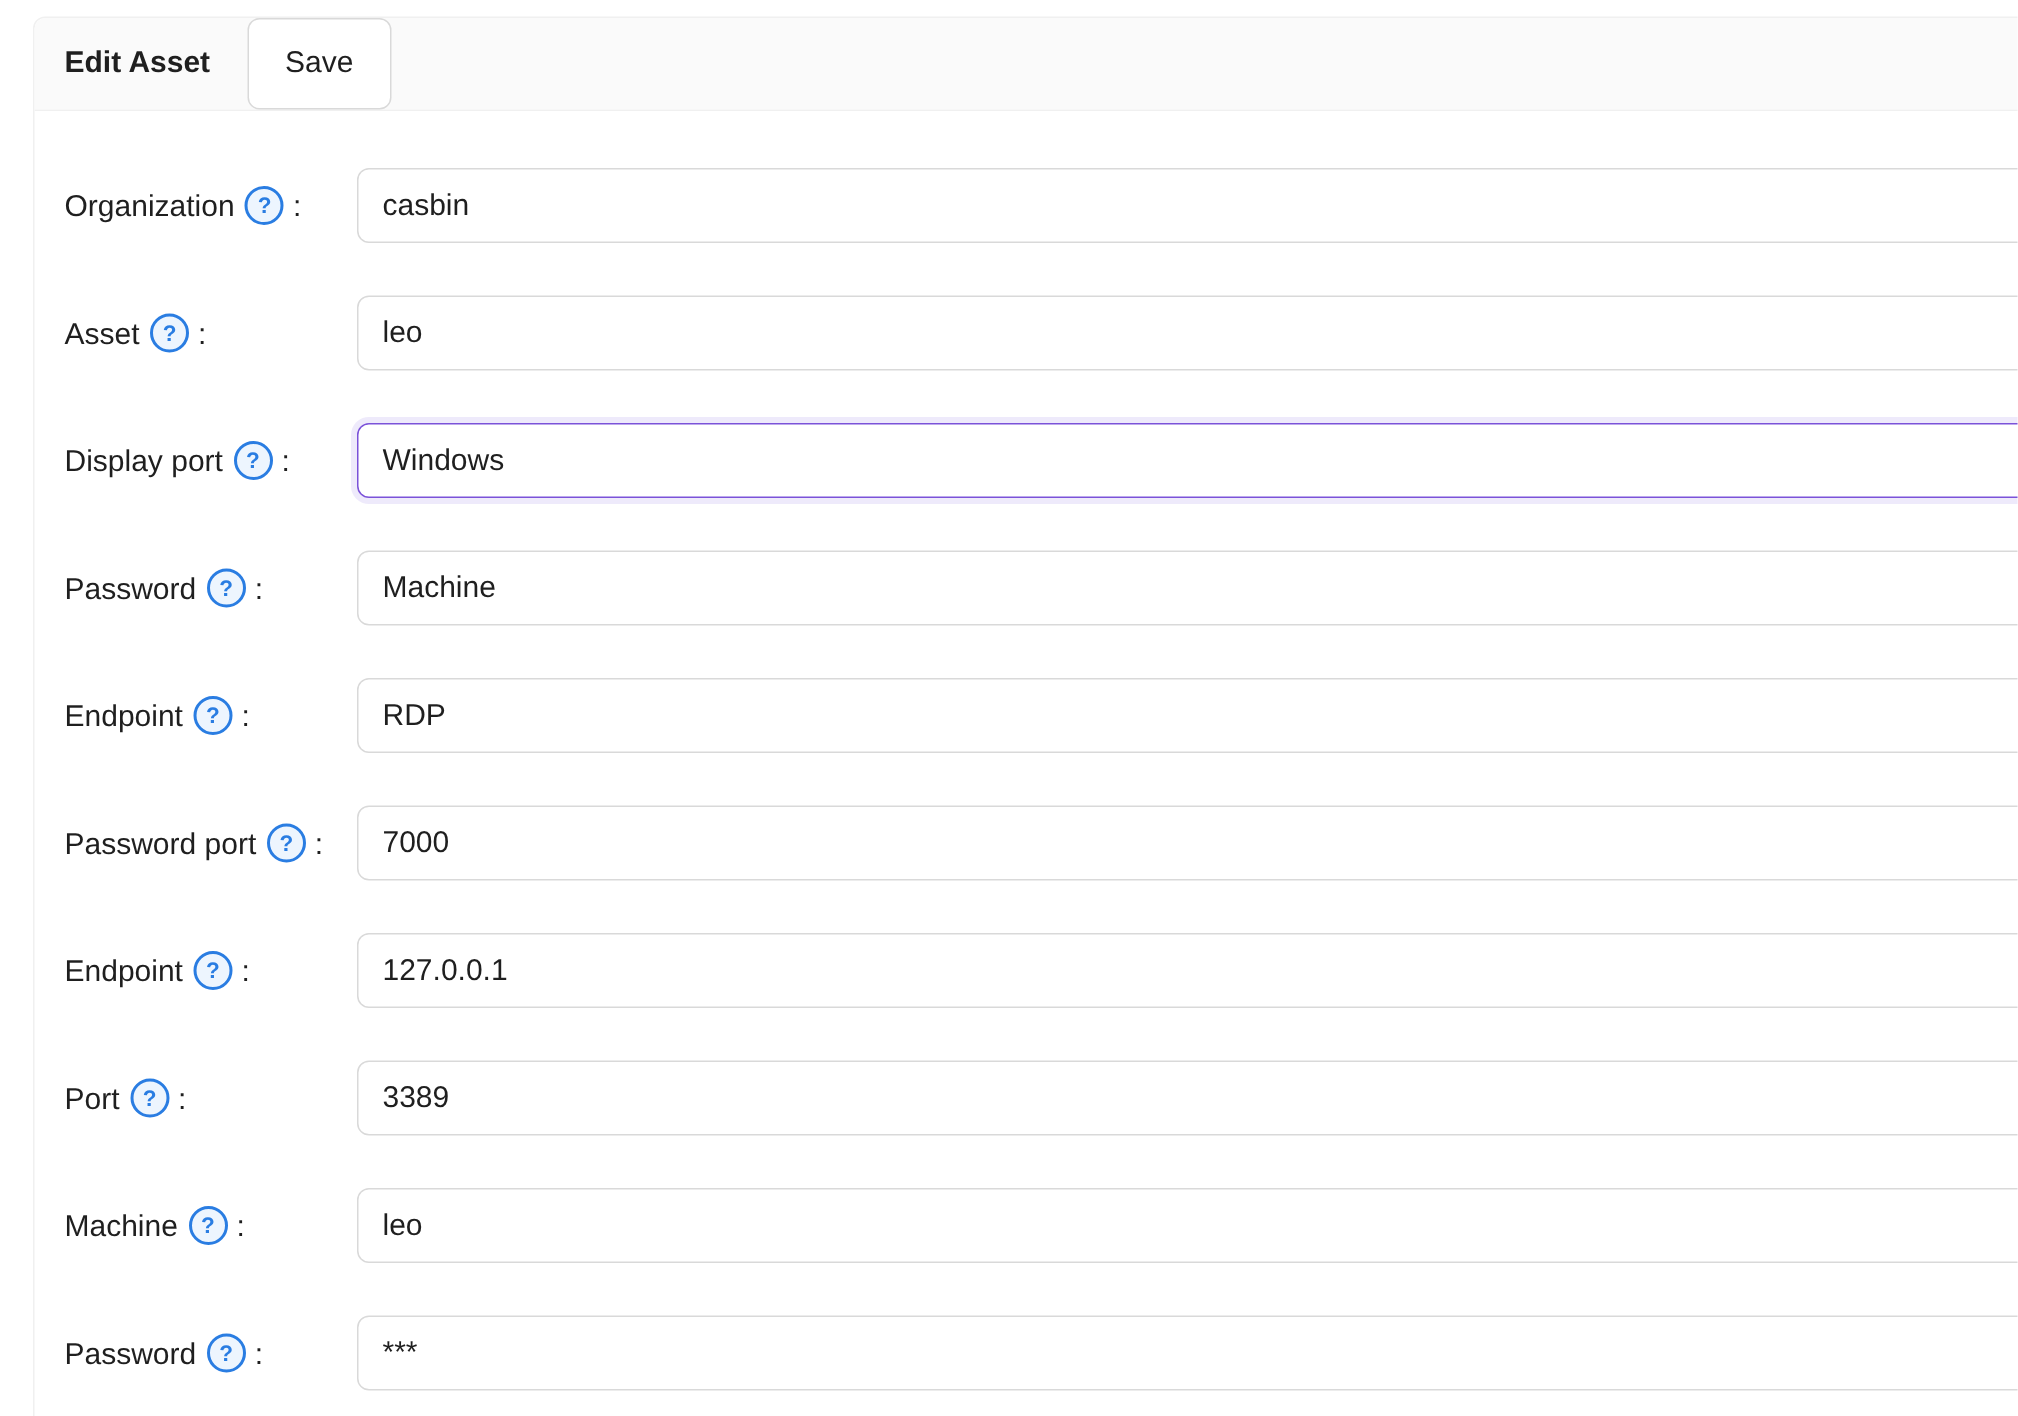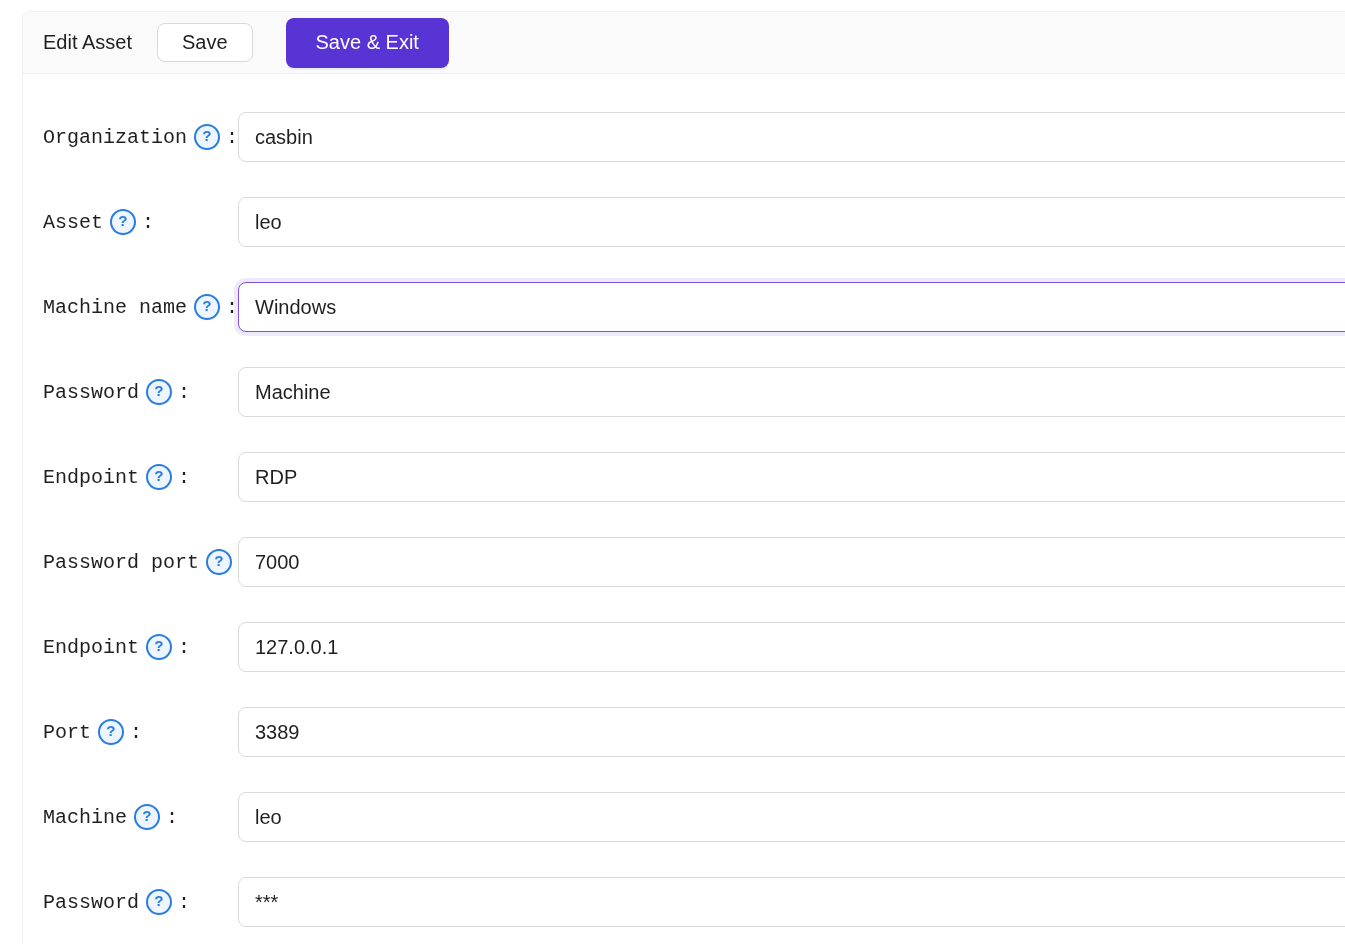--- a/index.html
+++ b/index.html
@@ -26,35 +26,35 @@
     display: flex;
     align-items: center;
     height: 62px;
     background: #fafafa;
     border-bottom: 1px solid #f0f0f0;
     border-radius: 8px 8px 0 0;
     padding: 0 20px;
   }
   .card-title {
     font-size: 20px;
-    font-weight: 400;
+    font-weight: 700;
     white-space: nowrap;
   }
   .btn {
     font-size: 20px;
     font-family: inherit;
     border-radius: 8px;
     display: inline-flex;
     align-items: center;
     justify-content: center;
     cursor: pointer;
     white-space: nowrap;
   }
   .btn-default {
-    height: 39px;
+    height: 61px;
     padding: 0 24px;
     background: #ffffff;
     border: 1px solid #d9d9d9;
     color: rgba(0,0,0,0.88);
     margin-left: 25px;
   }
   .btn-primary {
     height: 50px;
     padding: 0 30px;
     background: #5734d3;
@@ -68,24 +68,23 @@
     display: flex;
     align-items: center;
     height: 50px;
     margin-bottom: 35px;
   }
   .label-col {
     flex: 0 0 215px;
     width: 215px;
     padding-left: 20px;
     display: flex;
-    align-items: center;
+    align-items: flex-end;
     font-size: 20px;
     white-space: nowrap;
-    font-family: Liberation Mono, monospace;
   }
   .help-icon {
     width: 26px;
     height: 26px;
     border-radius: 50%;
     border: 2px solid #2a7de2;
     background: #edf5fe;
     color: #2a7de2;
     display: inline-flex;
     align-items: center;
@@ -118,21 +117,20 @@
     box-shadow: 0 0 0 4px rgba(87,52,211,0.10);
   }
 </style>
 </head>
 <body>
 
 <div class="card">
   <div class="card-header">
     <span class="card-title">Edit Asset</span>
     <button class="btn btn-default">Save</button>
-    <button class="btn btn-primary">Save &amp; Exit</button>
   </div>
   <div class="card-body">
     <div id="form-rows">
         <div class="form-row">
     <div class="label-col">
       <span class="label-text">Organization</span>
       <span class="help-icon">
         <span class="qmark">?</span>
       </span>
       <span class="colon">:</span>
@@ -144,21 +142,21 @@
       <span class="label-text">Asset</span>
       <span class="help-icon">
         <span class="qmark">?</span>
       </span>
       <span class="colon">:</span>
     </div>
     <input class="field-input" type="text" value="leo" style="">
   </div>
         <div class="form-row">
     <div class="label-col">
-      <span class="label-text">Machine name</span>
+      <span class="label-text">Display port</span>
       <span class="help-icon">
         <span class="qmark">?</span>
       </span>
       <span class="colon">:</span>
     </div>
     <input class="field-input focused" type="text" value="Windows" style="">
   </div>
         <div class="form-row">
     <div class="label-col">
       <span class="label-text">Password</span>

